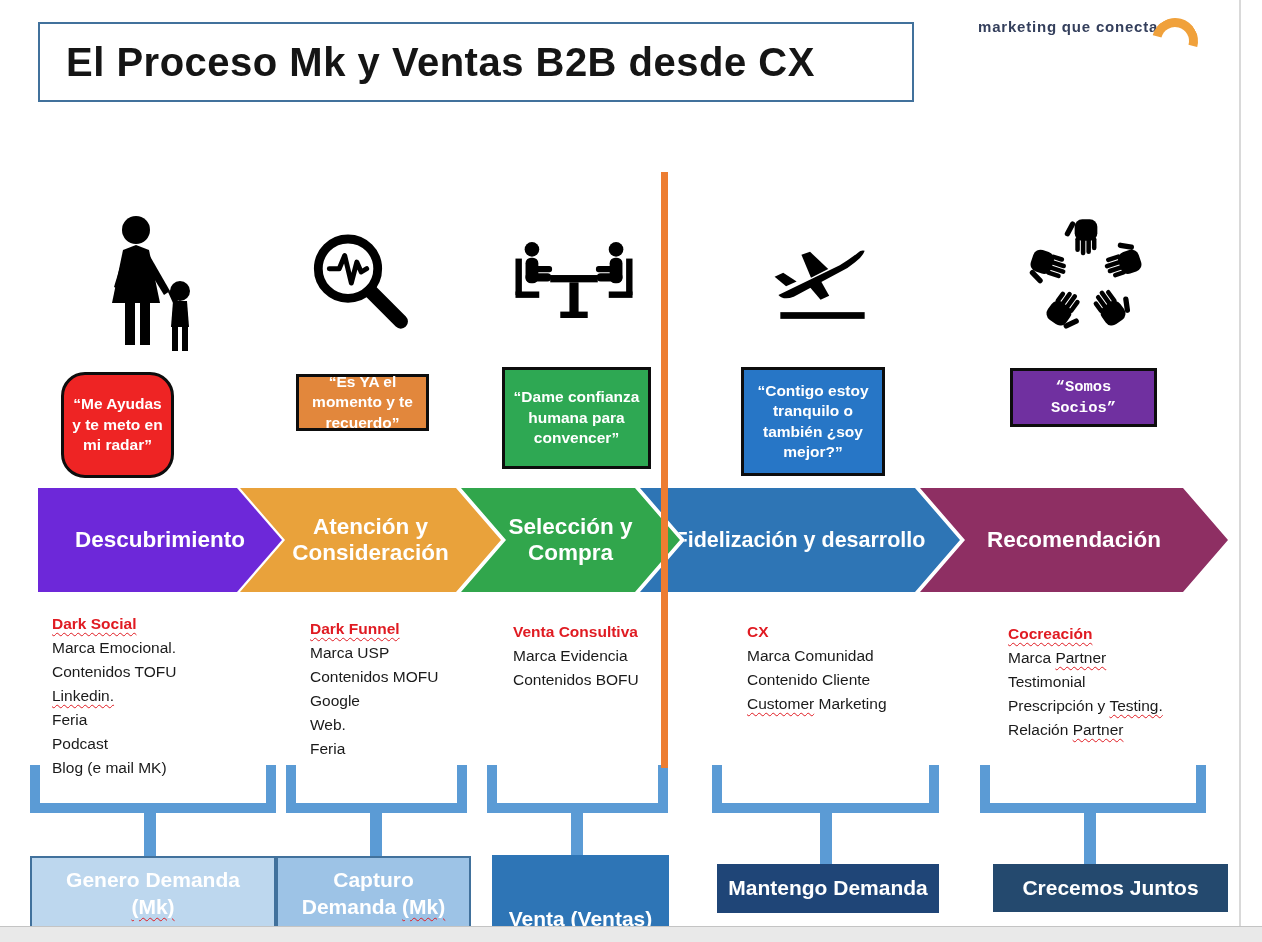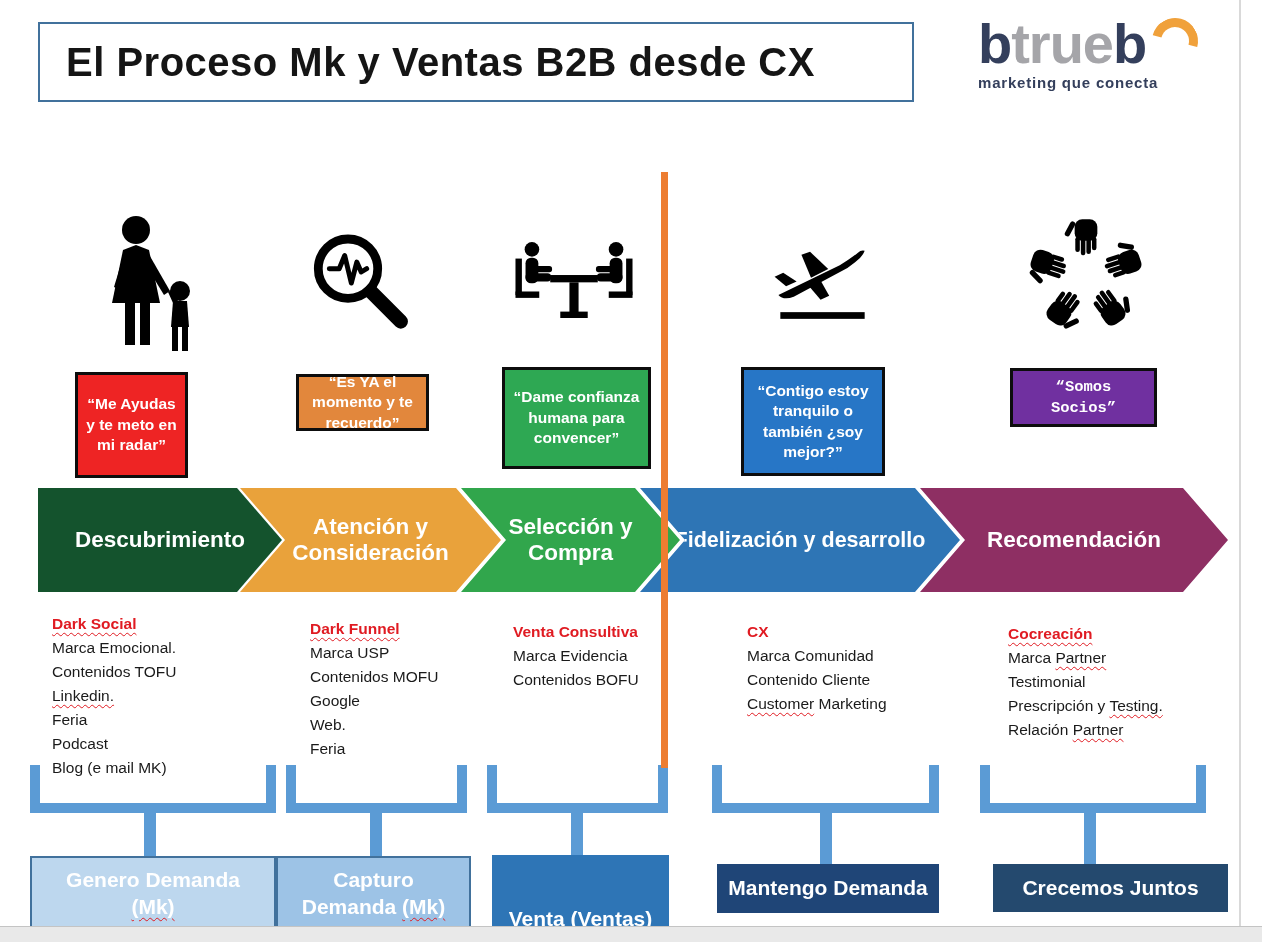--- a/index.html
+++ b/index.html
@@ -24,21 +24,21 @@
 
   
   .icon{display:block;}
   .ic0{left:92px;top:215px;}  .ic1{left:303px;top:228px;} .ic2{left:510px;top:240px;}
   .ic3{left:765px;top:230px;} .ic4{left:1023px;top:213px;}
 
   
   .quote{border:3px solid #0d0d0d;color:#fff;font-weight:bold;font-size:15.5px;
          line-height:1.32;display:flex;align-items:center;justify-content:center;
          text-align:center;box-sizing:border-box;padding:4px 7px;}
-  .q0{left:75px;top:372px;width:113px;height:106px;}
+  .q0{left:61px;top:372px;width:113px;height:106px;border-radius:24px;}
   .q1{left:296px;top:374px;width:133px;height:57px;}
   .q2{left:502px;top:367px;width:149px;height:102px;}
   .q3{left:741px;top:367px;width:144px;height:109px;}
   .q4{left:1010px;top:368px;width:147px;height:59px;font-family:Liberation Mono, monospace;}
 
   
   .chev{top:488px;height:104px;display:flex;align-items:center;justify-content:center;
         color:#fff;font-weight:bold;font-size:22.5px;text-align:center;line-height:1.15;}
   .chev-first{clip-path:polygon(0 0,calc(100% - 45px) 0,100% 50%,calc(100% - 45px) 100%,0 100%);}
   .chev-mid{clip-path:polygon(0 0,calc(100% - 45px) 0,100% 50%,calc(100% - 45px) 100%,0 100%,45px 50%);}
@@ -83,21 +83,20 @@
                border-top:1px solid #C4C4C4;box-sizing:border-box;}
 </style>
 </head>
 <body>
 
 <div class="abs title-box">
   <span>El Proceso Mk y Ventas B2B desde CX</span>
 </div>
 
 <div class="abs logo">
-  <div class="logo-word"><span class="logo-b">b</span><span class="logo-mid">true</span><span class="logo-b">b</span></div>
   <div class="tagline">marketing que conecta</div>
 </div>
 <div class="abs swoosh"></div>
 
 <div class="abs divider" style="background-color: rgb(237, 125, 49);"></div>
 
 <svg class="abs icon ic0" width="118" height="150" viewBox="0 0 118 150">
   <g fill="#000">
     <circle cx="44" cy="15" r="14"></circle>
     <path d="M44 30 L31 35 L20 88 L68 88 L57 35 Z"></path>
@@ -176,21 +175,21 @@
 <div class="abs quote q2" style="background-color: rgb(46, 168, 83);">
     <span>“Dame confianza humana para convencer”</span>
   </div>
 <div class="abs quote q3" style="background-color: rgb(39, 118, 198);">
     <span>“Contigo estoy tranquilo o también ¿soy mejor?”</span>
   </div>
 <div class="abs quote q4" style="background-color: rgb(112, 48, 160);">
     <span>“Somos Socios”</span>
   </div>
 
-<div class="abs chev chev-first s0" style="background-color: #14532d; text-align: center;">
+<div class="abs chev chev-first s0" style="background-color: #6d28d9; text-align: center;">
     <span class="chev-label">Descubrimiento</span>
   </div>
 <div class="abs chev chev-mid s1" style="background-color: rgb(233, 162, 59);">
     <span class="chev-label">Atención y Consideración</span>
   </div>
 <div class="abs chev chev-mid s2" style="background-color: rgb(49, 166, 76);">
     <span class="chev-label">Selección y Compra</span>
   </div>
 <div class="abs chev chev-mid s3" style="background-color: rgb(46, 117, 181);">
     <span class="chev-label">Fidelización y desarrollo</span>

